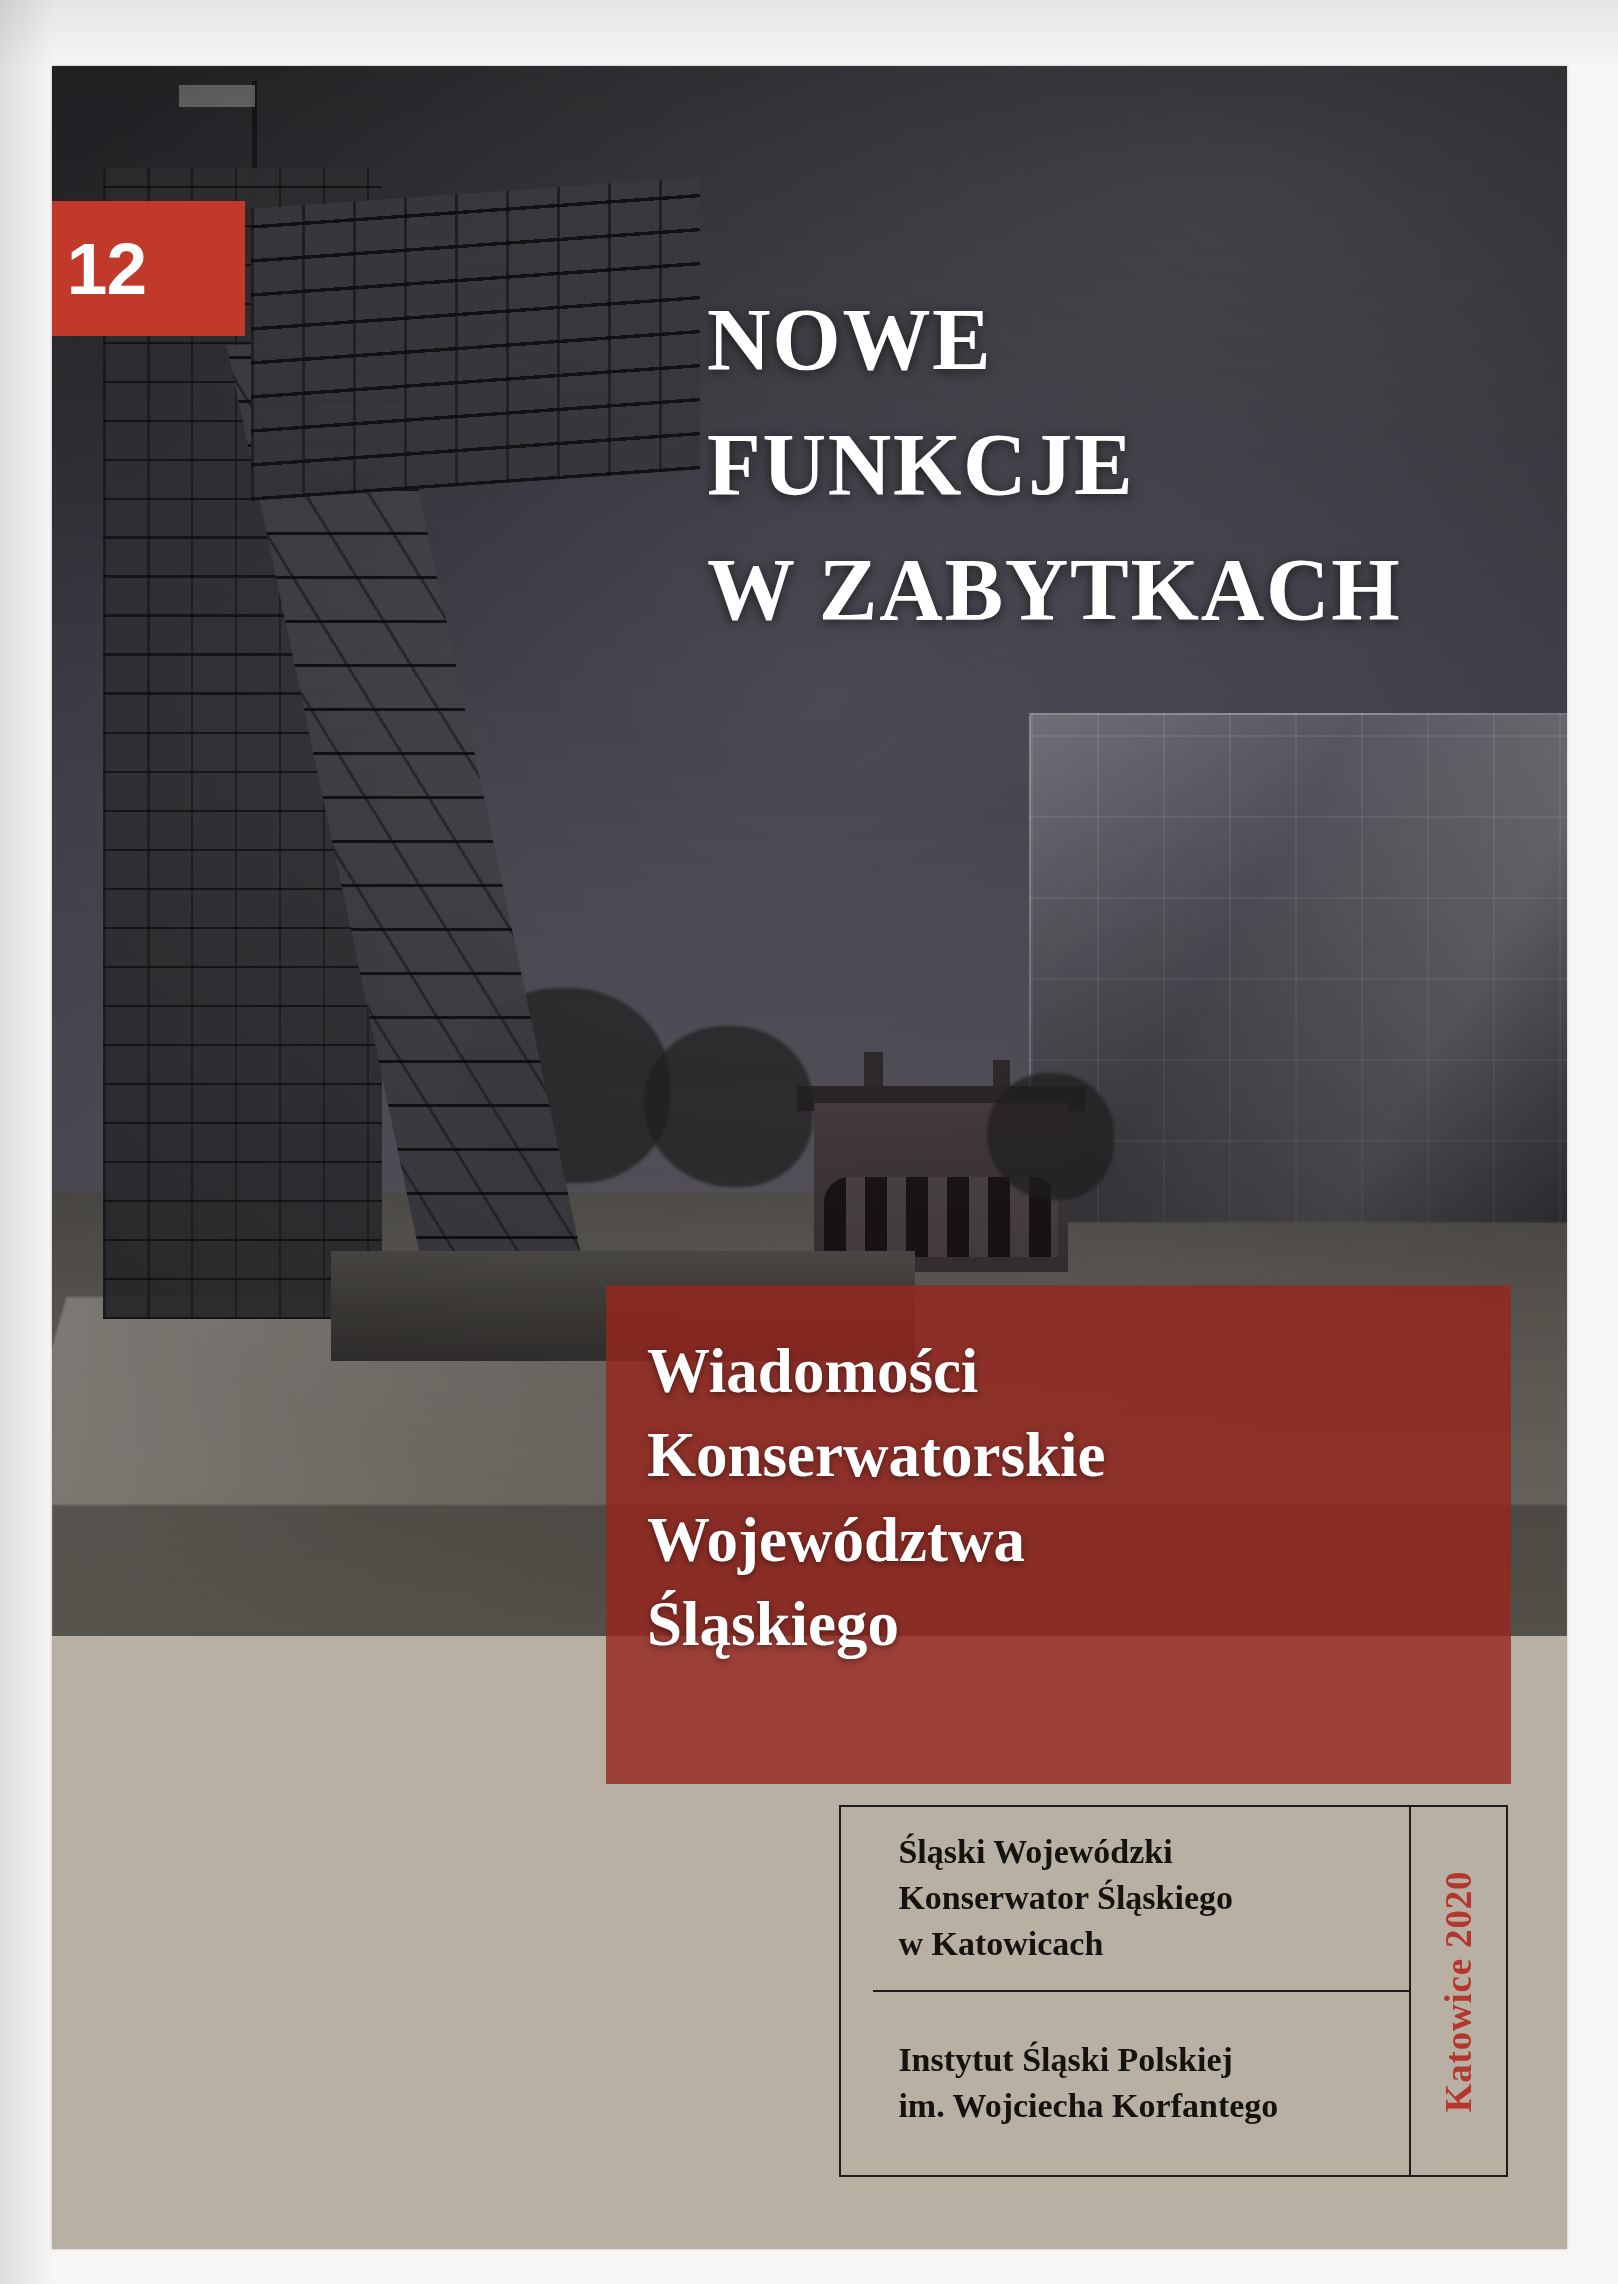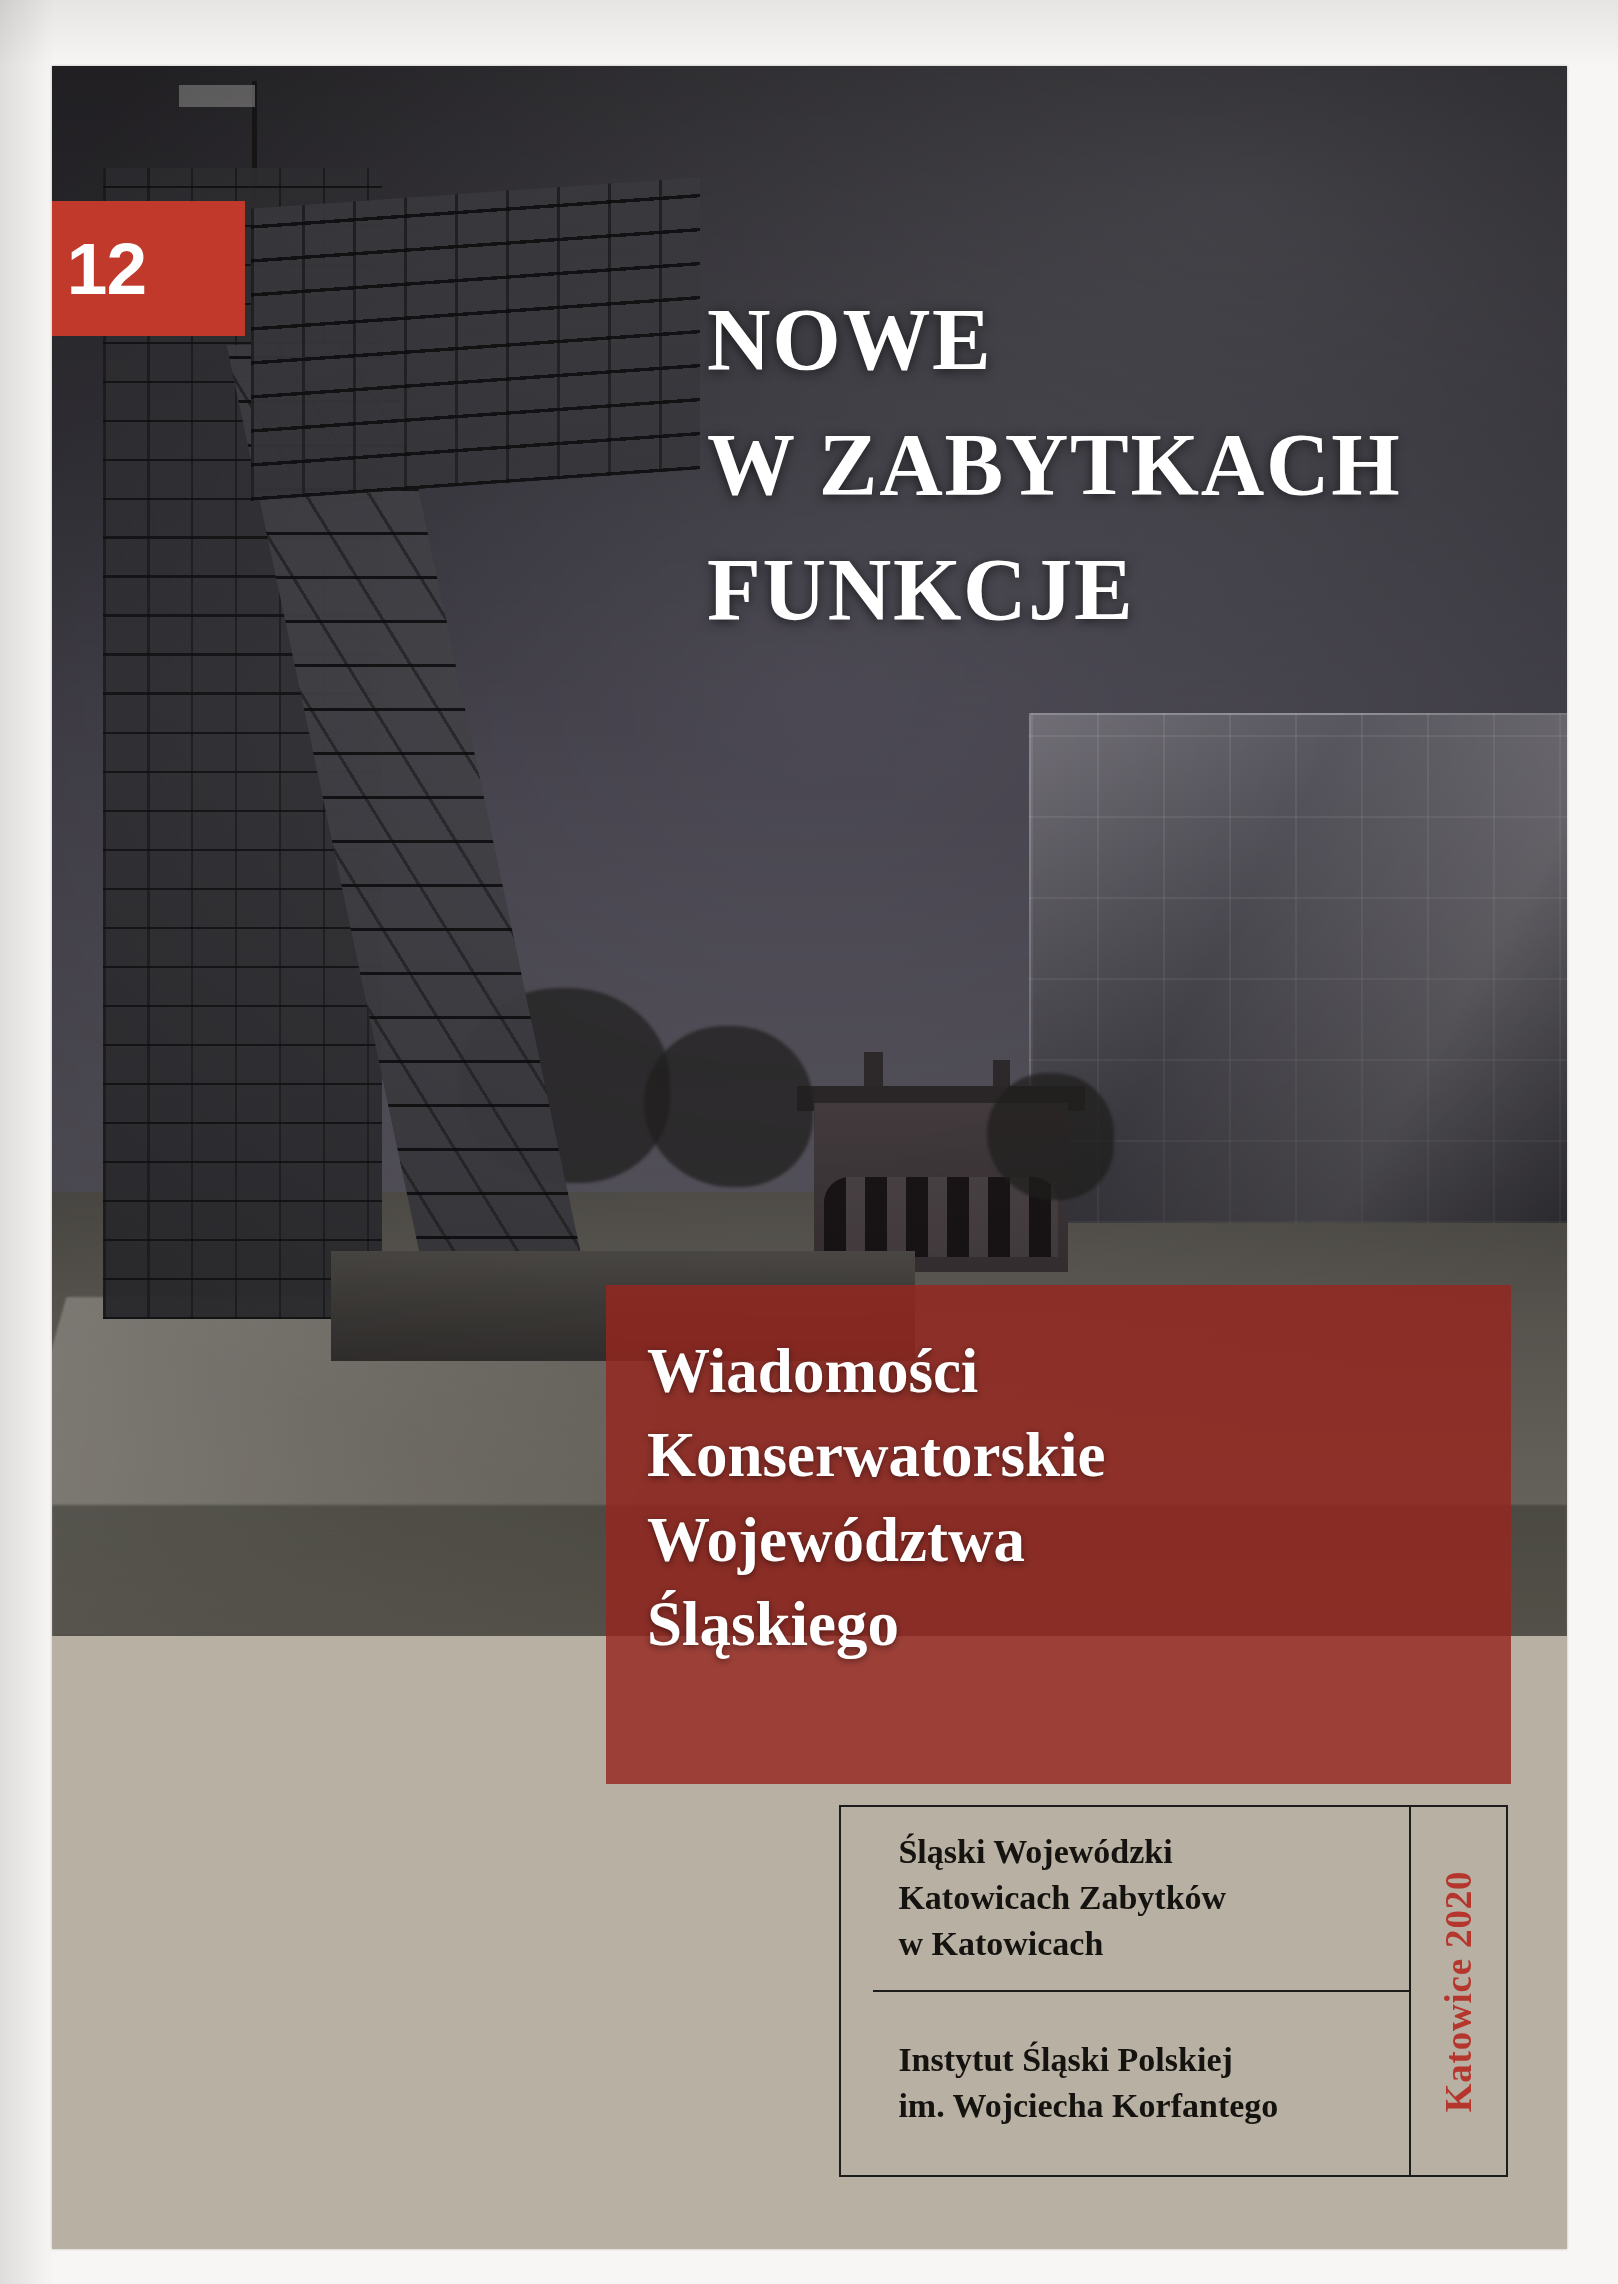--- a/index.html
+++ b/index.html
@@ -397,38 +397,38 @@
       <div class="low-wall"></div>
       <div class="photo-tone"></div>
     </div>
 
     <div class="issue-tab">
       <span class="issue-number">12</span>
     </div>
 
     <div class="main-title">
       <span class="line">NOWE</span>
+      <span class="line">FUNKCJE</span>
       <span class="line">W ZABYTKACH</span>
-      <span class="line">FUNKCJE</span>
     </div>
 
     <div class="subtitle-panel">
       <div class="subtitle-text">
         <span class="line">Wiadomości</span>
         <span class="line">Konserwatorskie</span>
         <span class="line">Województwa</span>
         <span class="line">Śląskiego</span>
       </div>
     </div>
 
     <div class="imprint">
       <div class="imprint-left">
         <div class="imprint-cell top">
           <span class="line">Śląski Wojewódzki</span>
-          <span class="line">Katowicach Zabytków</span>
+          <span class="line">Konserwator Śląskiego</span>
           <span class="line">w Katowicach</span>
         </div>
         <div class="imprint-cell">
           <span class="line">Instytut Śląski Polskiej</span>
           <span class="line">im. Wojciecha Korfantego</span>
         </div>
       </div>
       <div class="imprint-right">
         <span class="vertical-year">Katowice 2020</span>
       </div>

